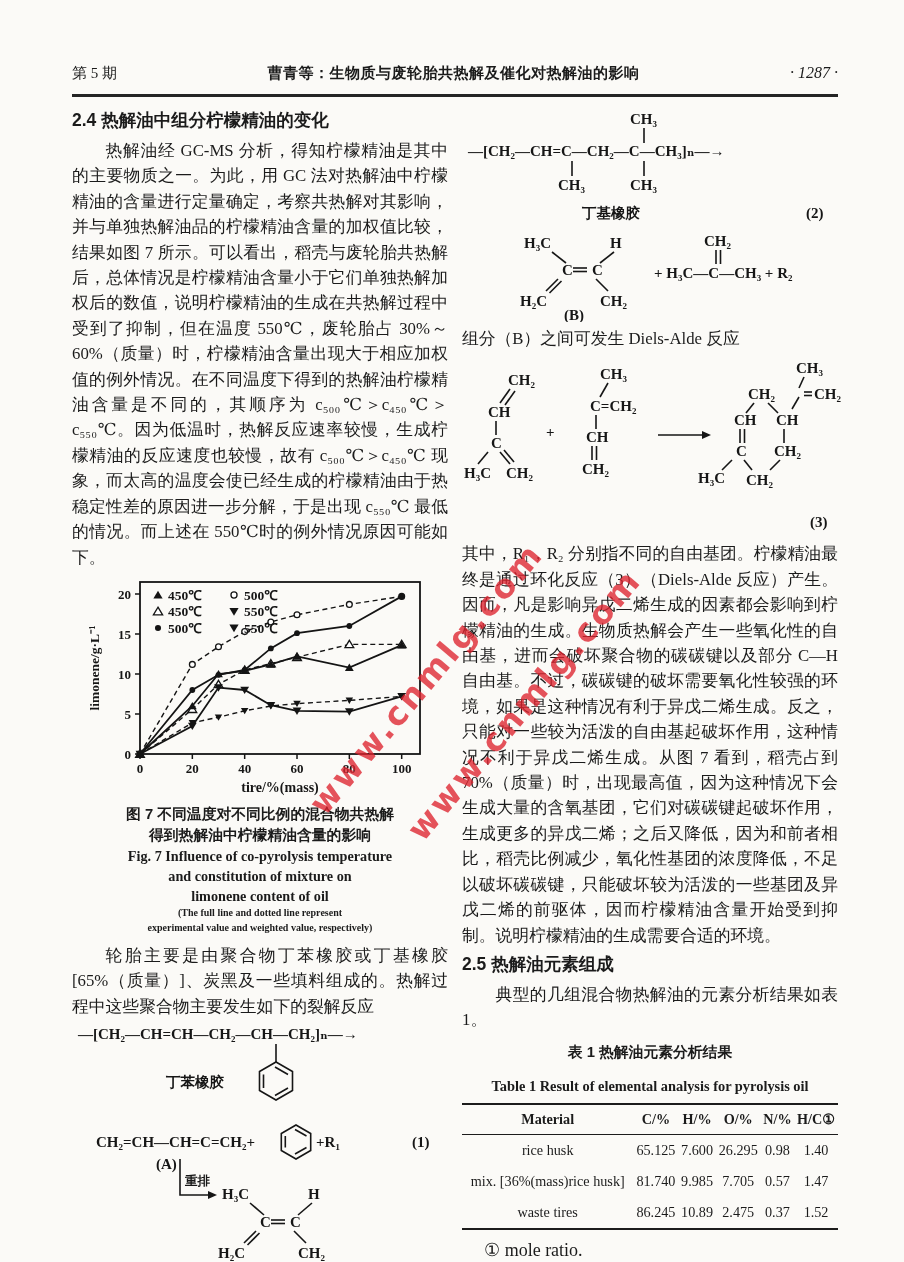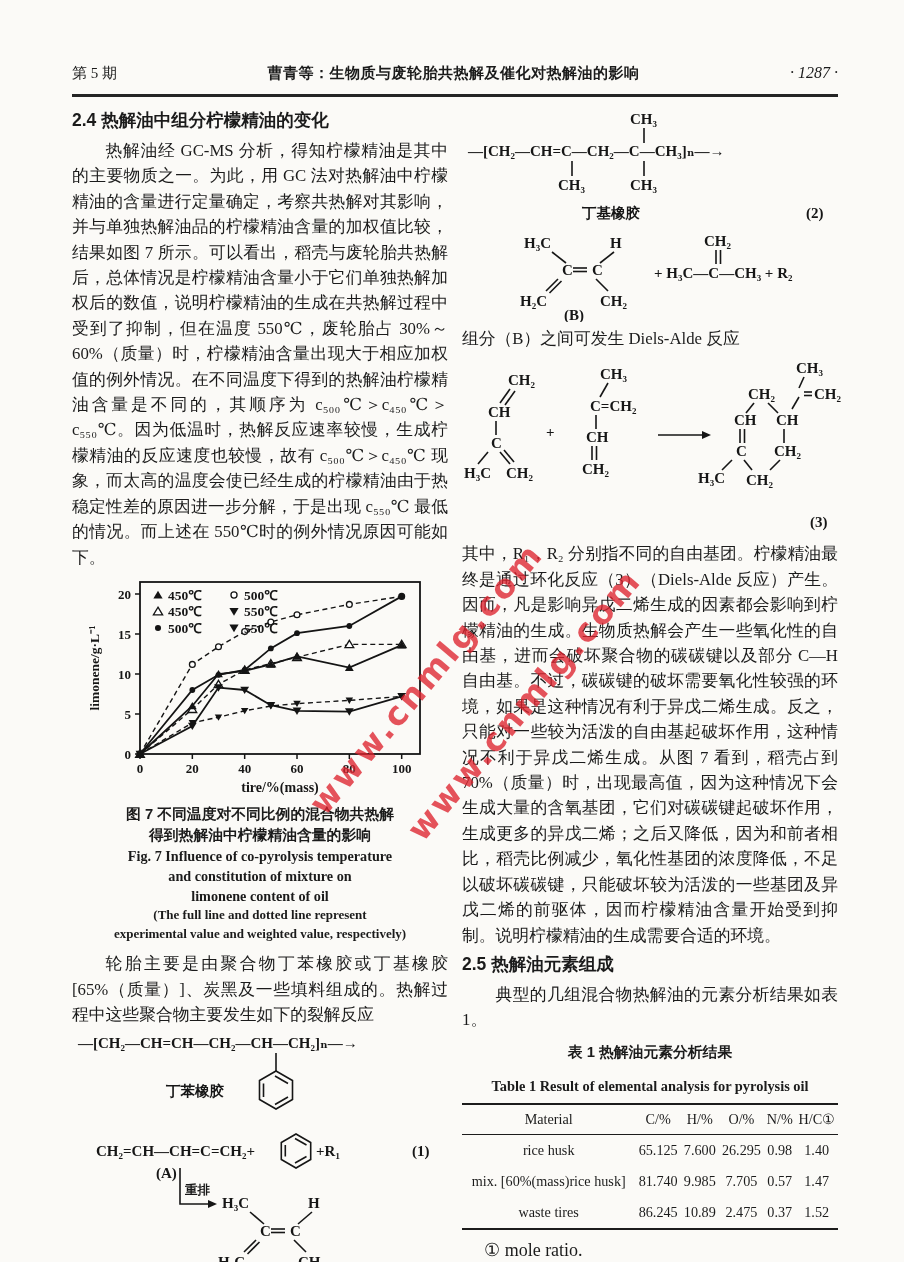--- a/index.html
+++ b/index.html
@@ -14,27 +14,27 @@
   .cols{position:absolute;left:72px;top:106px;width:766px;display:flex;gap:14px;}
   .col{width:376px;}
   .h{font-weight:bold;font-size:17.5px;margin:2px 0 6px 0;
      font-family:"Liberation Sans","DejaVu Sans",sans-serif;}
   .para{font-size:16.8px;line-height:25.4px;text-align:justify;margin:0 0 4px 0;}
   .ind{text-indent:2em;}
   .fig{margin:6px 0 2px 0;text-align:center;}
   .cap{line-height:1.42;text-align:center;}
   .cap .zh{font-weight:bold;font-size:14.8px;font-family:"Liberation Sans","DejaVu Sans",sans-serif;}
   .cap .en{font-size:14.2px;font-weight:bold;}
-  .cap .nt{font-size:13px;font-weight:bold;}
+  .cap .nt{font-size:10px;font-weight:bold;}
   .tcap-zh{text-align:center;font-weight:bold;font-size:14.8px;margin-top:10px;
            font-family:"Liberation Sans","DejaVu Sans",sans-serif;}
   .tcap-en{text-align:center;font-weight:bold;font-size:14.4px;margin:16px 0 8px 0;}
   table.tbl{width:100%;border-collapse:collapse;border-top:2.4px solid #1c1c1c;
             border-bottom:2.4px solid #1c1c1c;font-size:14.2px;}
-  table.tbl th{border-bottom:1.6px solid #1c1c1c;font-weight:normal;padding:6px 1px;text-align:center;}
+  table.tbl th{border-bottom:1.6px solid #1c1c1c;font-weight:bold;padding:6px 1px;text-align:center;}
   table.tbl td{padding:7px 1px;text-align:center;white-space:nowrap;}
   .fn{font-size:18px;margin-top:9px;padding-left:22px;}
   svg text{fill:#161616;}
   .cf{font-family:"Liberation Serif","DejaVu Serif",serif;font-size:15px;font-weight:bold;}
   .cfs{font-family:"Liberation Serif","DejaVu Serif",serif;font-size:12.5px;font-weight:bold;}
   .cfz{font-family:"Liberation Sans","DejaVu Sans",sans-serif;font-size:14.5px;font-weight:bold;}
   .bond{stroke:#161616;stroke-width:1.6;fill:none;}
   .wm{position:absolute;color:rgba(222,34,46,.78);font-family:"DejaVu Sans",sans-serif;
       font-weight:bold;font-size:33px;letter-spacing:3px;transform-origin:0 50%;
       transform:rotate(-50deg);pointer-events:none;white-space:nowrap;}
@@ -308,21 +308,21 @@
         <tbody>
           <tr>
             <td>rice husk</td>
             <td>65.125</td>
             <td>7.600</td>
             <td>26.295</td>
             <td>0.98</td>
             <td>1.40</td>
           </tr>
           <tr>
-            <td>mix. [60%(mass)rice husk]</td>
+            <td>mix. [36%(mass)rice husk]</td>
             <td>81.740</td>
             <td>9.985</td>
             <td>7.705</td>
             <td>0.57</td>
             <td>1.47</td>
           </tr>
           <tr>
             <td>waste tires</td>
             <td>86.245</td>
             <td>10.89</td>

